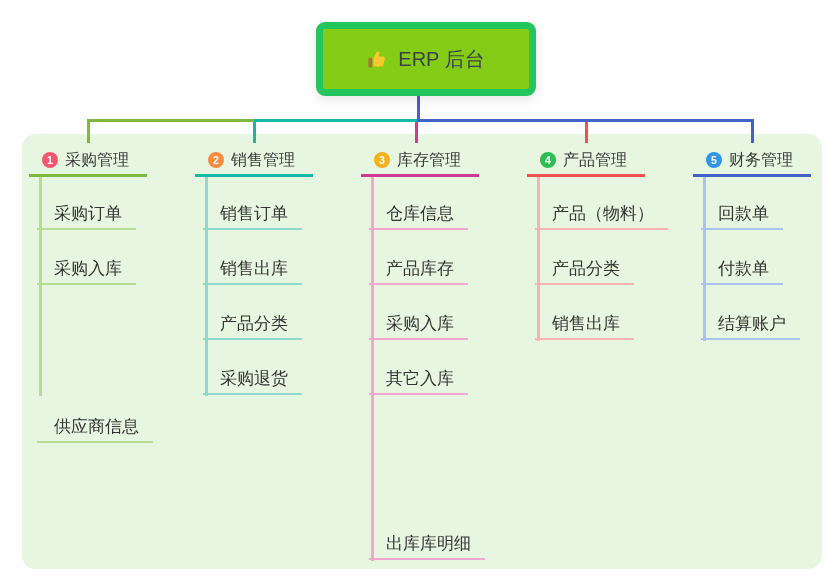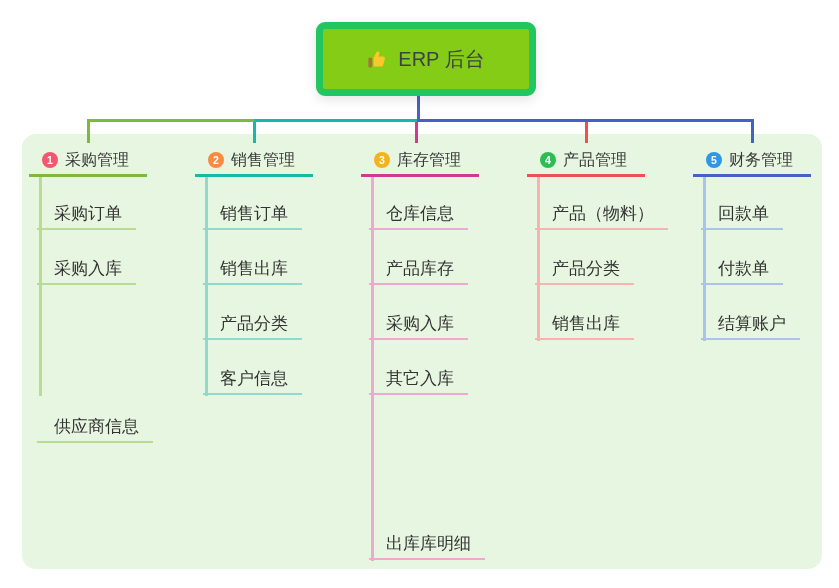--- a/index.html
+++ b/index.html
@@ -54,21 +54,21 @@
     <div class="child" style="left: 37px; top: 370px; border-bottom: 2.5px solid rgb(183, 220, 146); margin-top: 48px;"><span>供应商信息</span></div>
     <div class="blabel" style="left: 208px;">
       <span class="badge" style="background: rgb(247, 140, 64);">2</span>
       <span class="txt">销售管理</span>
     </div>
     <div class="ln" style="position: absolute; left: 195px; top: 174px; width: 118px; height: 3px; background: rgb(22, 185, 167);"></div>
     <div class="ln" style="position: absolute; left: 205px; top: 177px; width: 2.5px; height: 218.5px; background: rgb(143, 217, 206);"></div>
     <div class="child" style="left: 203px; top: 205px; border-bottom: 2.5px solid rgb(143, 217, 206);"><span>销售订单</span></div>
     <div class="child" style="left: 203px; top: 260px; border-bottom: 2.5px solid rgb(143, 217, 206);"><span>销售出库</span></div>
     <div class="child" style="left: 203px; top: 315px; border-bottom: 2.5px solid rgb(143, 217, 206);"><span>产品分类</span></div>
-    <div class="child" style="left: 203px; top: 370px; border-bottom: 2.5px solid rgb(143, 217, 206);"><span>客户信息</span></div>
+    <div class="child" style="left: 203px; top: 370px; border-bottom: 2.5px solid rgb(143, 217, 206);"><span>采购退货</span></div>
     <div class="blabel" style="left: 374px;">
       <span class="badge" style="background: rgb(246, 178, 27);">3</span>
       <span class="txt">库存管理</span>
     </div>
     <div class="ln" style="position: absolute; left: 361px; top: 174px; width: 118px; height: 3px; background: rgb(209, 58, 146);"></div>
     <div class="ln" style="position: absolute; left: 371px; top: 177px; width: 2.5px; height: 383.5px; background: rgb(240, 168, 210);"></div>
     <div class="child" style="left: 369px; top: 205px; border-bottom: 2.5px solid rgb(240, 168, 210);"><span>仓库信息</span></div>
     <div class="child" style="left: 369px; top: 260px; border-bottom: 2.5px solid rgb(240, 168, 210);"><span>产品库存</span></div>
     <div class="child" style="left: 369px; top: 315px; border-bottom: 2.5px solid rgb(240, 168, 210);"><span>采购入库</span></div>
     <div class="child" style="left: 369px; top: 370px; border-bottom: 2.5px solid rgb(240, 168, 210);"><span>其它入库</span></div>

